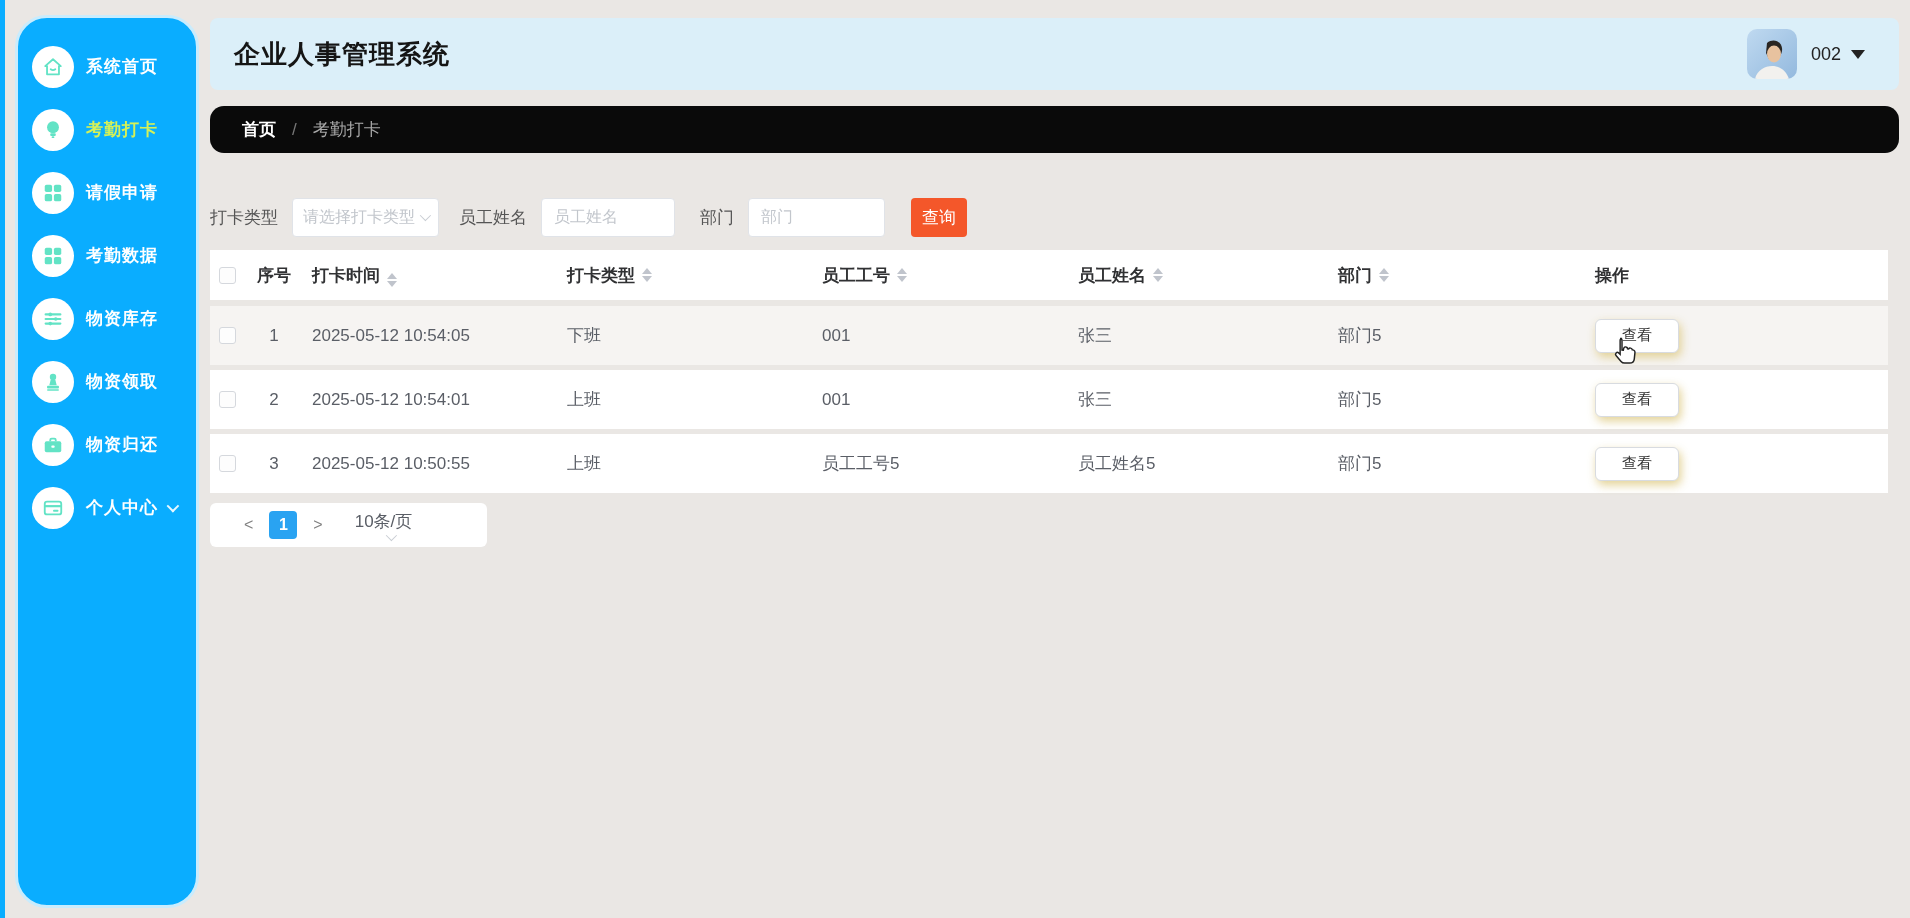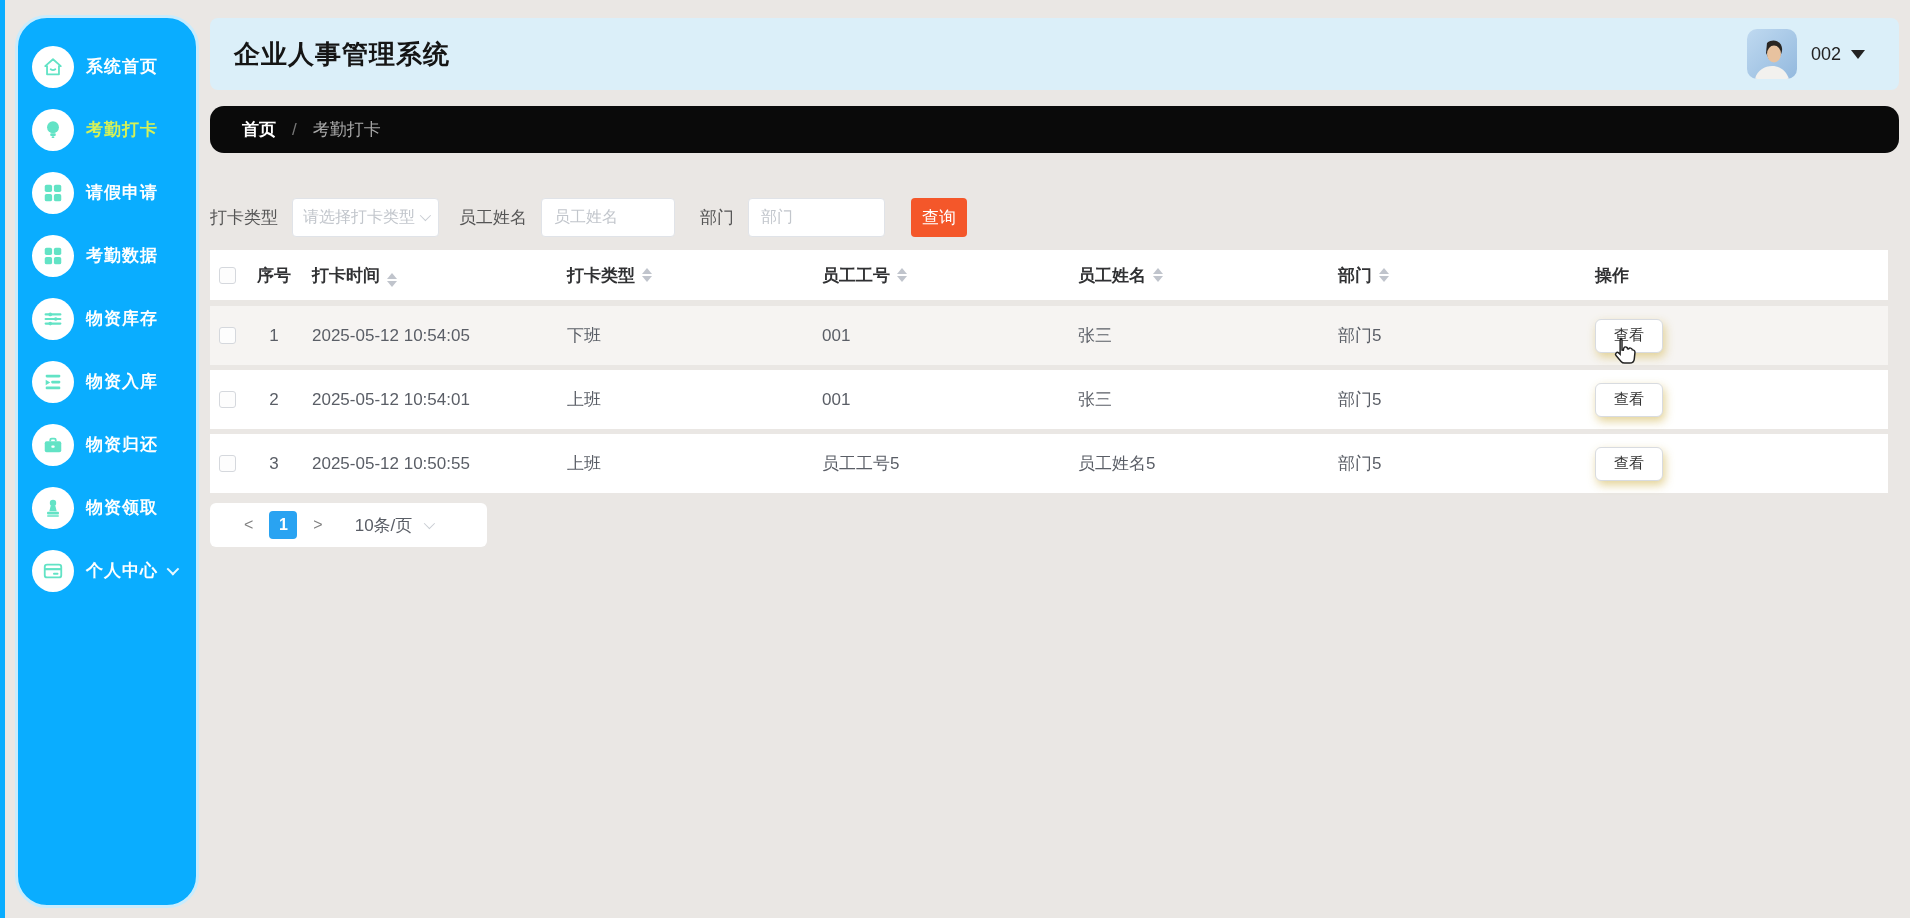--- a/index.html
+++ b/index.html
@@ -94,38 +94,38 @@
   .c2 { width:255px;align-items:flex-end; } .c3 { width:255px; } .c4 { width:256px; }
   .c5 { width:260px; } .c6 { width:257px; } .c7 { flex:1; }
   .checkbox {
     width:17px; height:17px; background:#FDFDFD; border:1px solid #D5D8DD;
     border-radius:3px; cursor:pointer;
   }
   .sort { display:inline-flex; flex-direction:column; margin-left:7px; gap:2px; cursor:pointer; }
   .sort .up { width:0; height:0; border-left:5px solid transparent; border-right:5px solid transparent; border-bottom:6px solid #C0C4CC; }
   .sort .dn { width:0; height:0; border-left:5px solid transparent; border-right:5px solid transparent; border-top:6px solid #C0C4CC; }
   .view-btn {
-    height:34px; padding:0 18px; background:#fff; border:1px solid #D8DBE0;
+    height:34px; padding:0 26px; background:#fff; border:1px solid #D8DBE0;
     border-radius:6px; font-size:15px; color:#333; cursor:pointer;
     box-shadow:2px 4px 10px rgba(222,202,130,0.85);
     font-family:"Liberation Sans","DejaVu Sans",sans-serif;
   }
 
   
   .pagination {
     margin-top:10px; width:277px; height:44px; background:#fff; border-radius:6px;
     display:flex; align-items:center; padding-left:34px;
   }
   .pg-arrow { color:#808080; font-size:16px; cursor:pointer; }
   .pg-page {
     margin:0 16px; width:28px; height:28px; border-radius:4px; background:#29A3F2;
     color:#fff; font-size:16px; font-weight:bold; display:flex; align-items:center;
     justify-content:center; cursor:pointer;
   }
-  .pg-size { margin-left:32px; color:#5A5E66; font-size:17px; cursor:pointer; display:flex; align-items:center; }
+  .pg-size { margin-left:32px; color:#5A5E66; font-size:17px; cursor:pointer; display:flex; align-items:center;flex-direction:column; }
   .pg-size .sel-chevron { margin-left:12px; }
 
   .cursor-hand { position:absolute; left:1608px; top:334px; width:32px; height:36px; pointer-events:none; }
 </style>
 </head>
 <body>
 
 <div class="edge-strip"></div>
 
 <nav class="sidebar">
@@ -182,53 +182,42 @@
           <path d="M4 12h16"></path>
           <path d="M4 17h16"></path>
           <circle cx="9" cy="7" r="2" fill="#62E3C5" stroke="none"></circle>
           <circle cx="15" cy="12" r="2" fill="#62E3C5" stroke="none"></circle>
           <circle cx="9" cy="17" r="2" fill="#62E3C5" stroke="none"></circle>
         </svg>
     </span>
     <span class="side-label">物资库存</span>
   </div>
 
-  <div class="side-item">
-    <span class="icon-circle">
-      <svg width="22" height="22" viewBox="0 0 24 24" fill="#62E3C5">
-          <rect x="4" y="4" width="16" height="3" rx="1.2"></rect>
-          <rect x="10" y="10.5" width="10" height="3" rx="1.2"></rect>
-          <path d="M4 9.5l5 3-5 3z"></path>
-          <rect x="4" y="17" width="16" height="3" rx="1.2"></rect>
-        </svg>
-    </span>
-    <span class="side-label">物资入库</span>
-  </div>
-
-  <div class="side-item">
-    <span class="icon-circle">
-      <svg width="22" height="22" viewBox="0 0 24 24" fill="#62E3C5">
-          <rect x="3" y="8" width="18" height="12" rx="2"></rect>
-          <path d="M9 8V6.5A1.5 1.5 0 0 1 10.5 5h3A1.5 1.5 0 0 1 15 6.5V8" fill="none" stroke="#62E3C5" stroke-width="2"></path>
-          <rect x="10.2" y="12.5" width="3.6" height="2.4" rx="0.8" fill="#fff"></rect>
-        </svg>
-    </span>
-    <span class="side-label">物资归还</span>
-  </div>
 
   <div class="side-item">
     <span class="icon-circle">
       <svg width="22" height="22" viewBox="0 0 24 24" fill="#62E3C5">
           <circle cx="12" cy="6.5" r="3.5"></circle>
           <path d="M9.5 9.5h5l1.5 6h-8z"></path>
           <rect x="5.5" y="16" width="13" height="3" rx="1"></rect>
           <rect x="5.5" y="20" width="13" height="1.6" rx="0.8"></rect>
         </svg>
     </span>
     <span class="side-label">物资领取</span>
+  </div>
+
+  <div class="side-item">
+    <span class="icon-circle">
+      <svg width="22" height="22" viewBox="0 0 24 24" fill="#62E3C5">
+          <rect x="3" y="8" width="18" height="12" rx="2"></rect>
+          <path d="M9 8V6.5A1.5 1.5 0 0 1 10.5 5h3A1.5 1.5 0 0 1 15 6.5V8" fill="none" stroke="#62E3C5" stroke-width="2"></path>
+          <rect x="10.2" y="12.5" width="3.6" height="2.4" rx="0.8" fill="#fff"></rect>
+        </svg>
+    </span>
+    <span class="side-label">物资归还</span>
   </div>
 
   <div class="side-item">
     <span class="icon-circle">
       <svg width="22" height="22" viewBox="0 0 24 24" fill="none" stroke="#62E3C5" stroke-width="2">
           <rect x="3" y="5" width="18" height="14" rx="2.5"></rect>
           <path d="M3 10h18" stroke-width="2.4"></path>
           <path d="M13 15h4" stroke-linecap="round"></path>
         </svg>
     </span>

